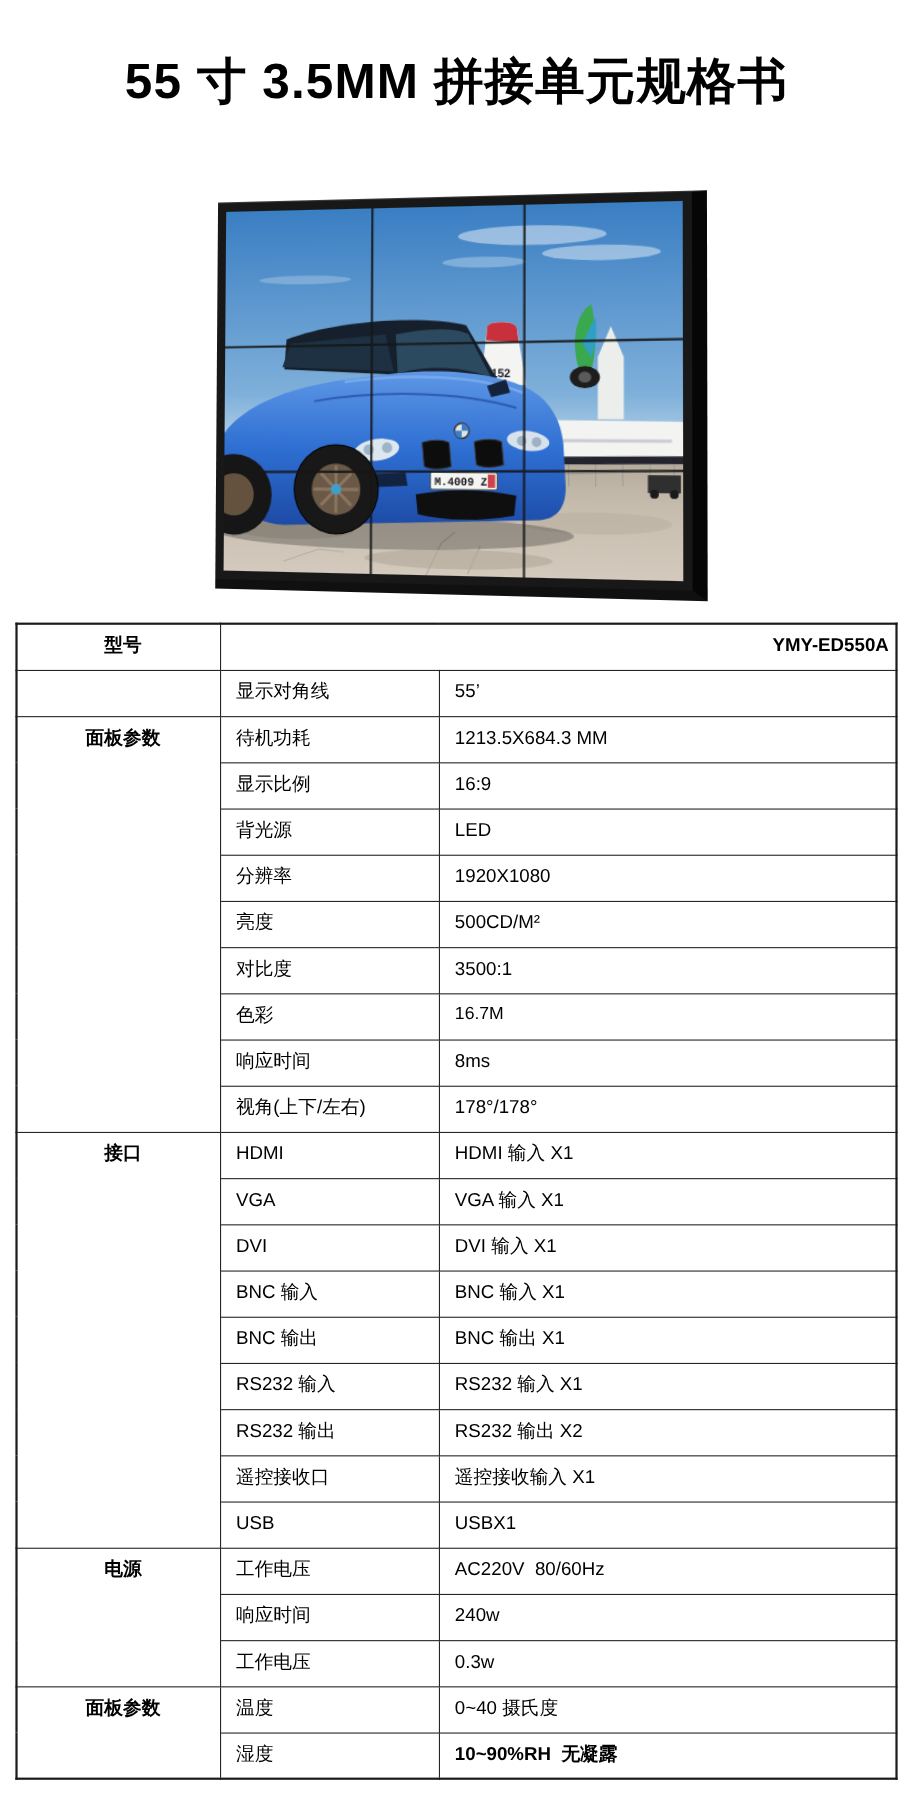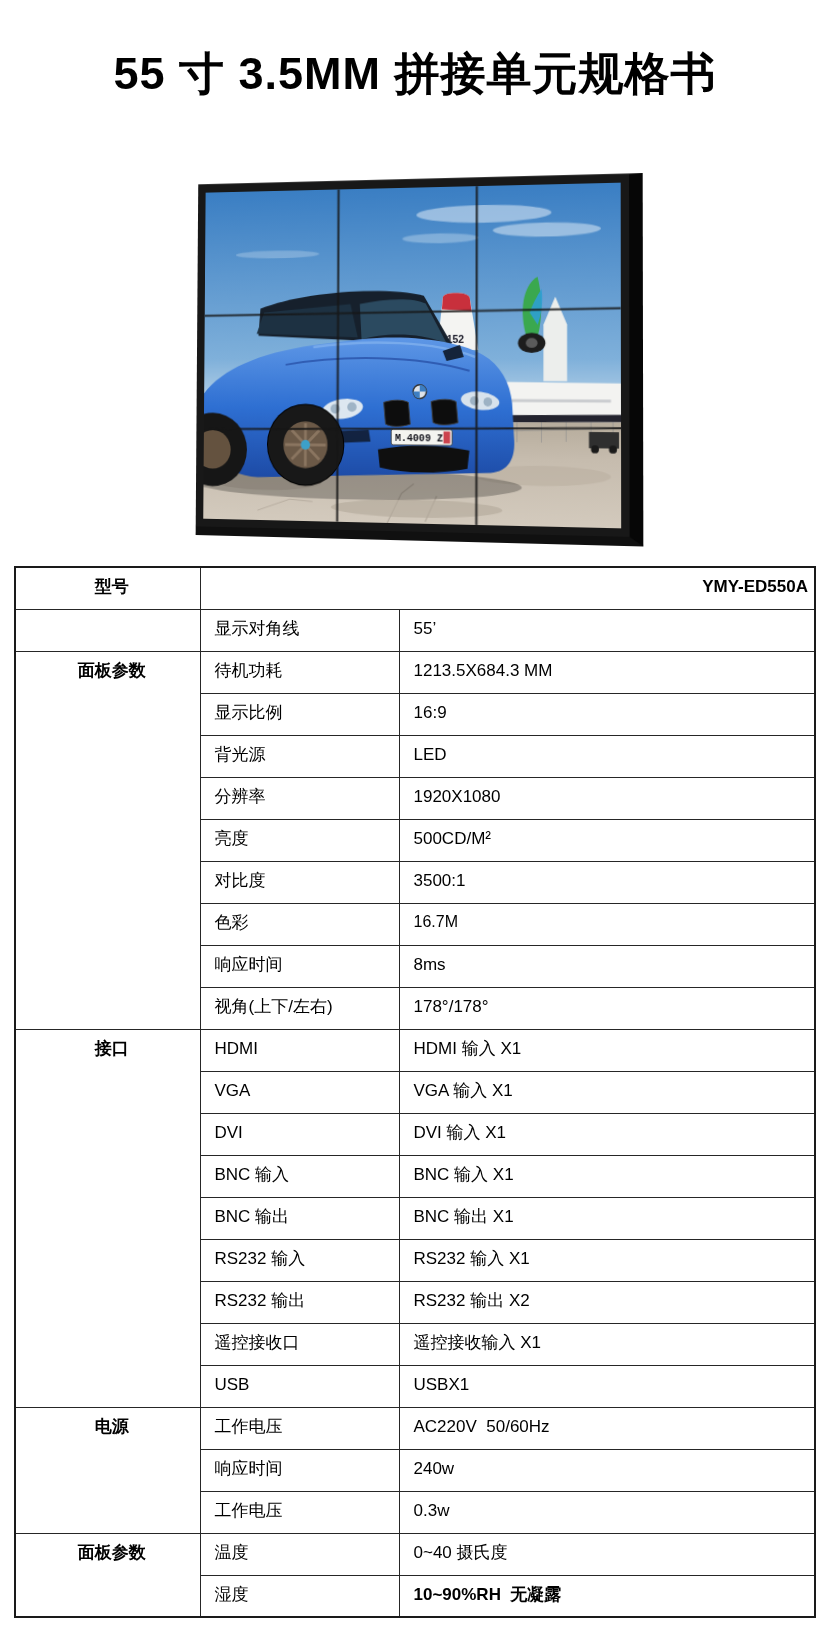--- a/index.html
+++ b/index.html
@@ -297,21 +297,21 @@
     <td class="serif">遥控接收输入 X1</td>
   </tr>
   <tr>
     <td class="serif">USB</td>
     <td class="serif">USBX1</td>
   </tr>
 
   <tr>
     <td class="group sans" rowspan="3">电源</td>
     <td class="serif">工作电压</td>
-    <td class="serif">AC220V  50/60Hz</td>
+    <td class="serif">AC220V  80/60Hz</td>
   </tr>
   <tr>
     <td class="serif">响应时间</td>
     <td class="serif">240w</td>
   </tr>
   <tr>
     <td class="serif">工作电压</td>
     <td class="serif">0.3w</td>
   </tr>
 

